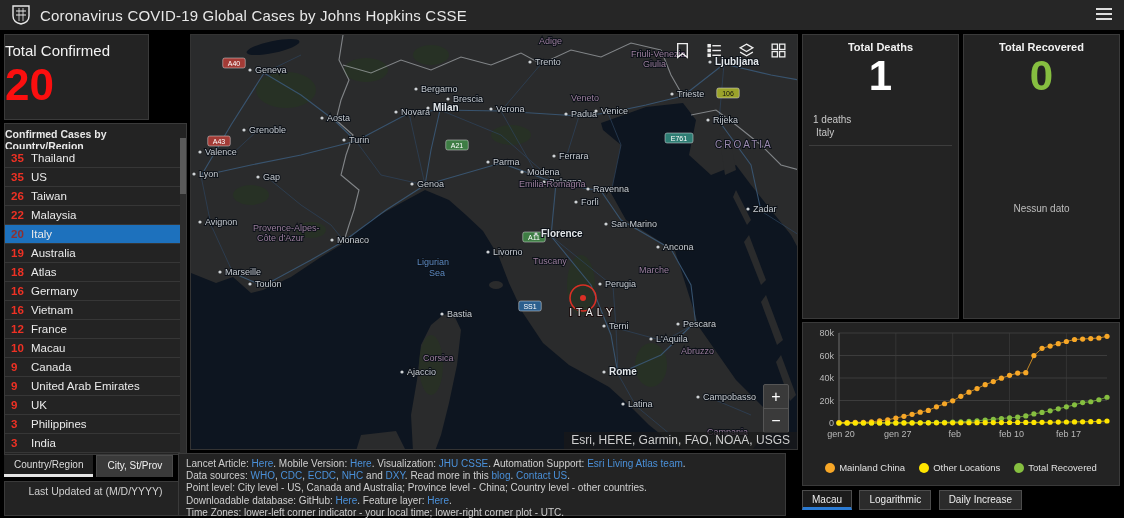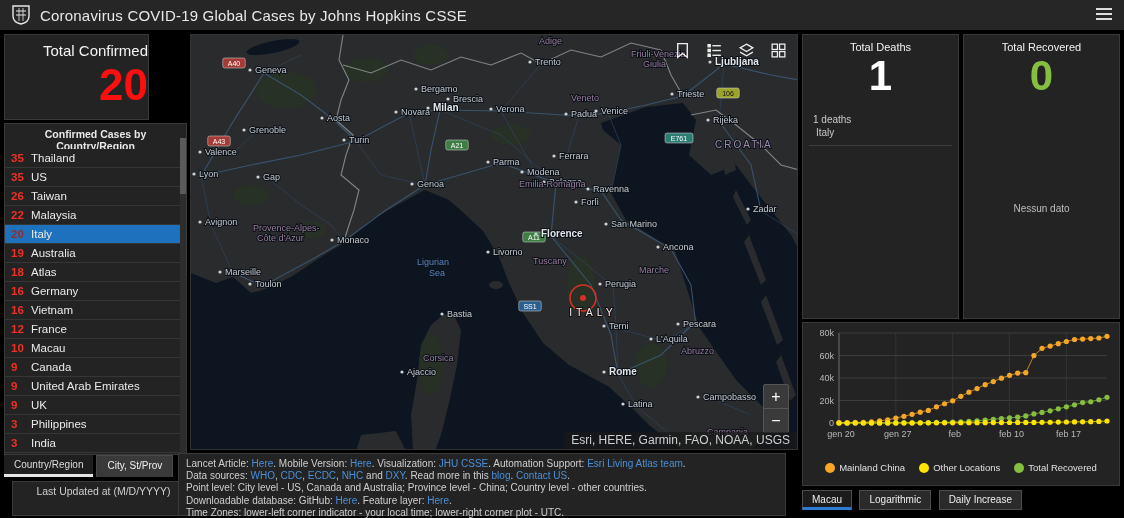--- a/index.html
+++ b/index.html
@@ -7,45 +7,45 @@
          font-family:"Liberation Sans",sans-serif;color:#ddd;}
   .panel{position:absolute;background:#232323;border:1px solid #3a3a3a;box-sizing:border-box;}
   
   .hdr{position:absolute;left:0;top:0;width:1124px;height:30px;background:#262626;
        display:flex;align-items:center;border-bottom:1px solid #000;}
   .hdr-title{color:#e8e8e8;font-size:15px;margin-left:10px;letter-spacing:.2px;}
   .logo{margin-left:12px;display:flex;align-items:center;}
   .burger{position:absolute;right:12px;top:8px;width:16px;height:12px;cursor:pointer;}
   .burger div{height:2px;background:#ddd;margin:0 0 3px 0;}
   
-  .p-conf{left:4px;top:34px;width:145px;height:86px;text-align:right;}
+  .p-conf{left:4px;top:34px;width:145px;height:86px;text-align:left;}
   .p-conf .t{font-size:15px;color:#f3f3f3;margin-top:7px;}
   .p-conf .v{font-size:44px;font-weight:bold;color:#fb0f0f;line-height:52px;}
   .p-list{left:4px;top:123px;width:183px;height:332px;overflow:hidden;}
-  .p-list .lt{font-size:10.5px;font-weight:bold;color:#e8e8e8;text-align:center;padding:4px 0 3px 0;}
+  .p-list .lt{font-size:10.5px;font-weight:bold;color:#e8e8e8;text-align:left;padding:4px 0 3px 0;}
   .clist{position:relative;margin-top:-6px;}
   .crow{height:18px;line-height:18px;border-bottom:1px solid #363636;font-size:11.5px;
         padding-left:6px;display:flex;cursor:pointer;background:#232323;}
   .crow .cnum{color:#ee3124;font-weight:bold;width:20px;flex:0 0 20px;}
   .crow .cname{color:#eaeaea;}
   .crow.sel{background:#1d71bd;}
   .crow.sel .cnum{color:#8f2f2f;}
   .sbar{position:absolute;right:0;top:14px;bottom:0;width:6px;background:#2d2d2d;}
   .sthumb{position:absolute;right:0;top:0;width:6px;height:56px;background:#5a5a5a;cursor:pointer;}
   .ltabs{position:absolute;left:4px;top:455px;width:183px;height:22px;display:flex;}
   .ltab{font-size:10px;padding:4px 10px 3px 10px;box-sizing:border-box;height:22px;cursor:pointer;}
   .ltab.active{background:#1f1f1f;color:#dcdcdc;border-bottom:3px solid #e5e5e5;}
   .ltab.idle{background:#3a3a3a;color:#f0f0f0;margin-left:3px;border:1px solid #4a4a4a;border-bottom:none;}
-  .p-upd{left:4px;top:481px;width:183px;height:35px;text-align:center;margin-left:8px;}
+  .p-upd{left:4px;top:481px;width:183px;height:35px;text-align:center;}
   .p-upd .l{font-size:10.5px;color:#cfcfcf;margin-top:3px;}
   .p-upd .v{font-size:16.5px;font-weight:bold;color:#fff;}
   
   .p-death{left:802px;top:34px;width:157px;height:285px;}
   .p-recov{left:963px;top:34px;width:157px;height:285px;}
-  .bigstat-t{font-size:11px;font-weight:normal;color:#f2f2f2;text-align:center;margin-top:6px;}
+  .bigstat-t{font-size:11px;font-weight:bold;color:#f2f2f2;text-align:center;margin-top:6px;}
   .bigstat-v{font-size:42px;font-weight:bold;text-align:center;line-height:46px;}
   .death-lines{font-size:10px;color:#c9c9c9;margin:14px 0 6px 10px;line-height:13px;
                border-bottom:0;}
   .death-div{border-bottom:1px solid #3d3d3d;margin:4px 6px 0 6px;}
   .nodata{position:absolute;left:0;right:0;top:168px;text-align:center;font-size:10px;color:#bdbdbd;}
   .p-chart{left:802px;top:322px;width:318px;height:164px;}
   .legend{display:flex;justify-content:center;gap:14px;font-size:9.5px;color:#e0e0e0;margin-top:1px;}
   .legend .li{display:flex;align-items:center;gap:4px;}
   .legend .dot{width:10px;height:10px;border-radius:50%;}
   .ctabs{position:absolute;left:802px;top:489px;width:318px;height:24px;}

